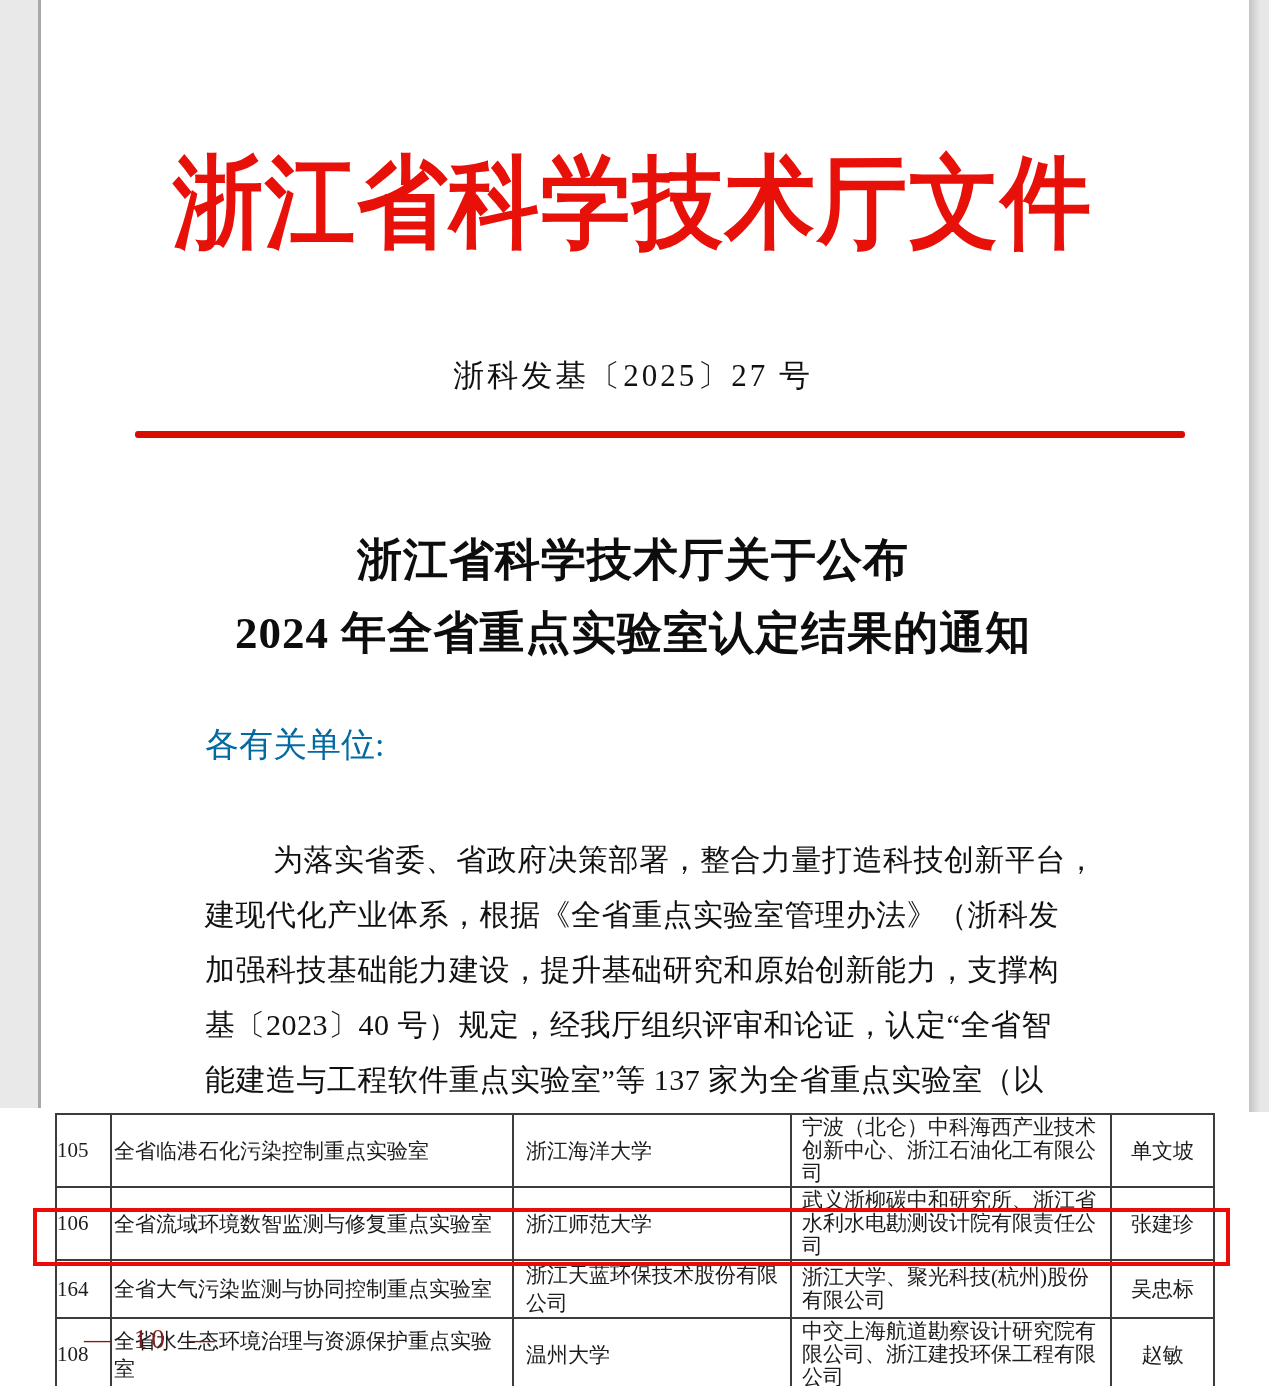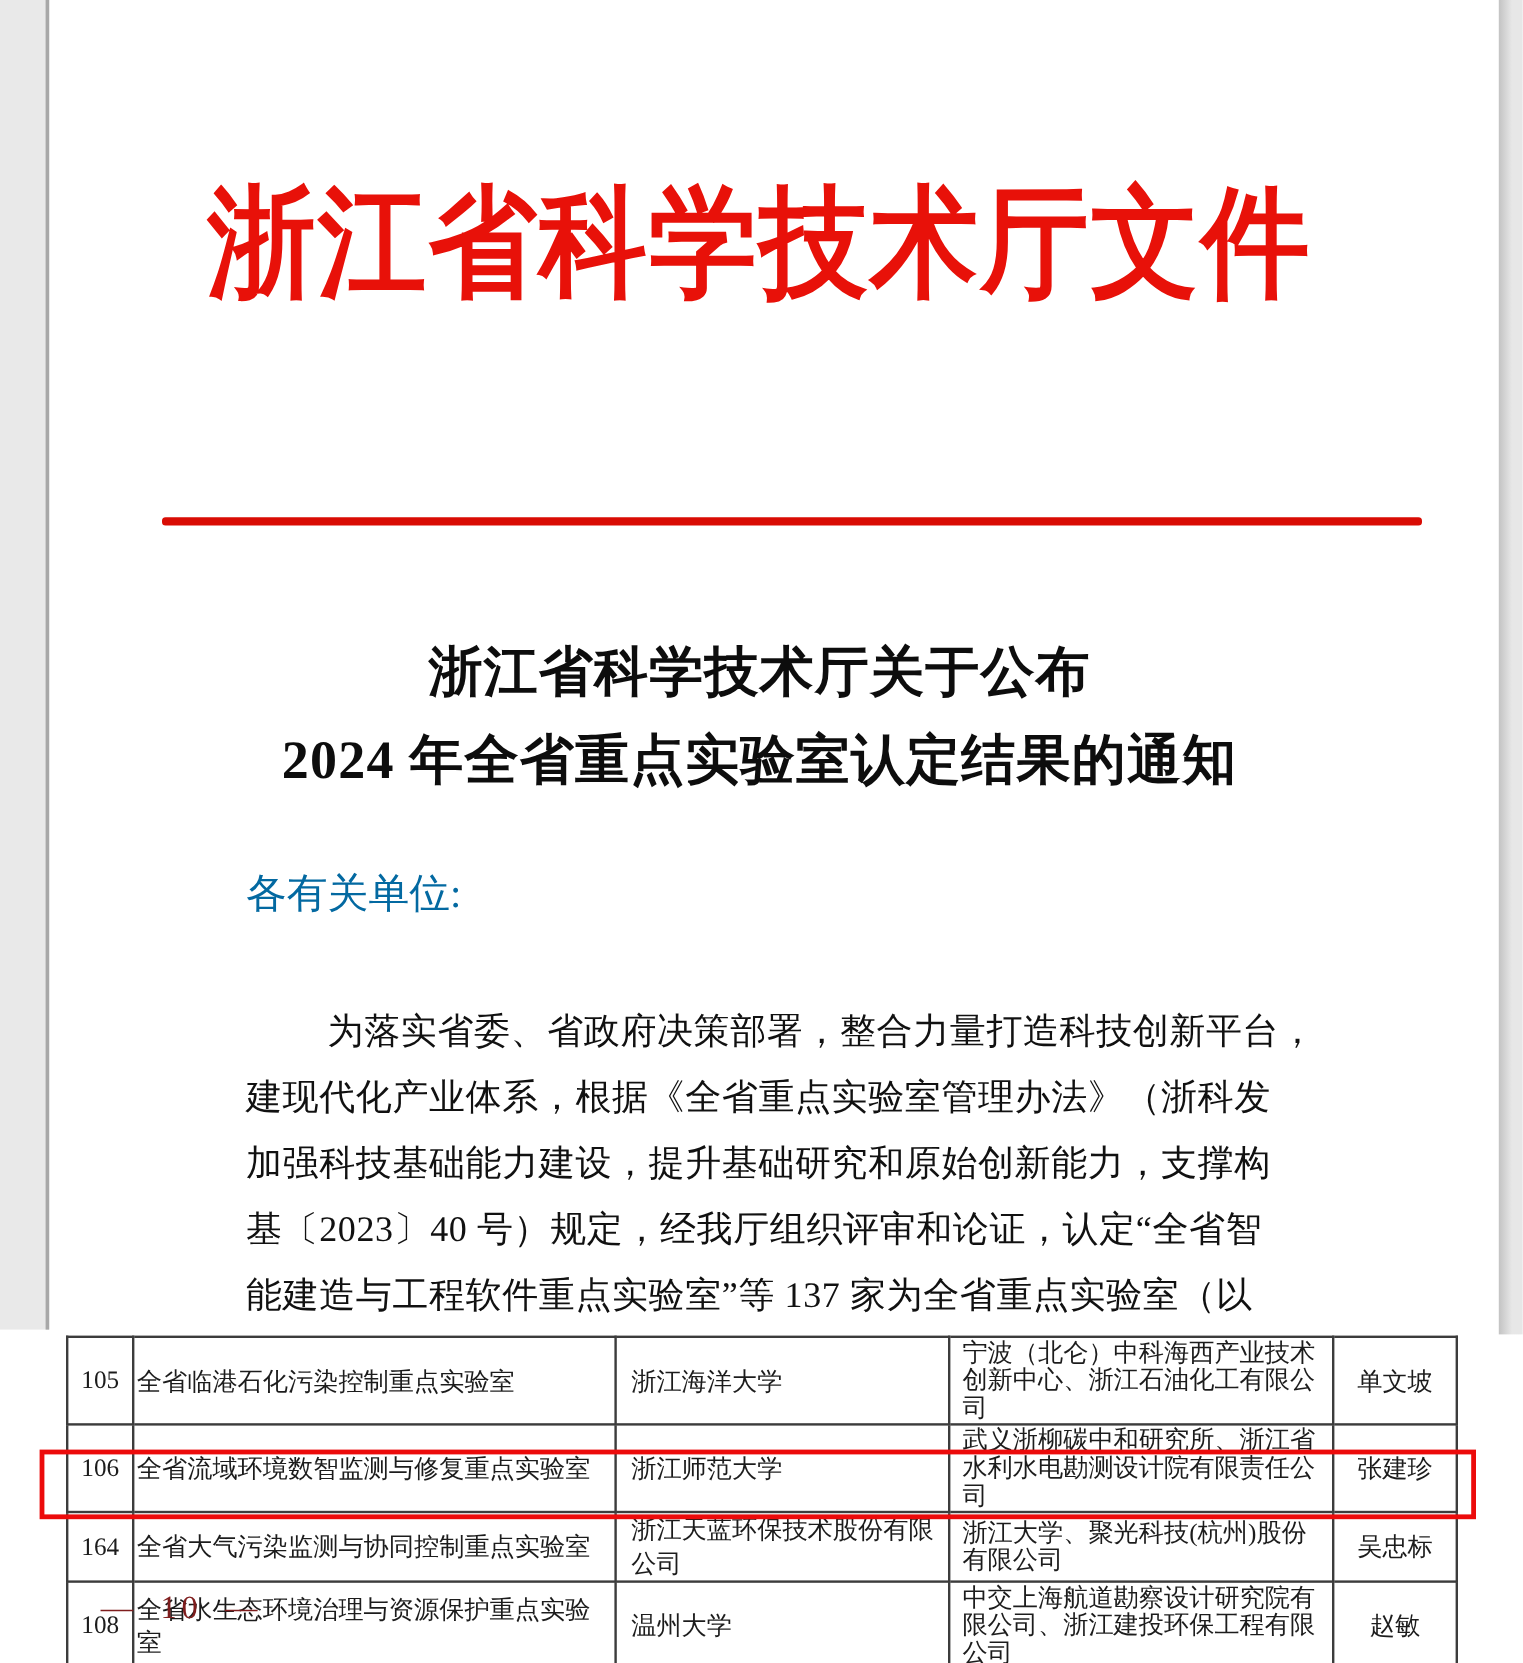--- a/index.html
+++ b/index.html
@@ -63,21 +63,21 @@
   .table-wrap { position: absolute; top: 1113px; left: 55px; width: 1158px; }
   table.results {
     width: 100%; border-collapse: collapse; table-layout: fixed;
     font-size: 21px; color: #1c1c1c;
   }
   table.results td {
     border: 2px solid #3c3c3c; vertical-align: middle;
     overflow: hidden;
   }
   table.results tr { height: 49px; }
-  td.c-num { width: 55px;  text-align: center; }
+  td.c-num { width: 55px;  text-align: left; }
   td.c-lab { width: 402px; padding-left: 2px; }
   td.c-inst{ width: 278px; padding-left: 12px; }
   td.c-part{ width: 320px; padding: 1px 4px 1px 10px; line-height: 23px; }
   td.c-dir { width: 103px; text-align: center; }
 
   .highlight-box {
     position: absolute; left: 33px; top: 1208px;
     width: 1197px; height: 58px;
     border: 4px solid var(--highlight-red, #ec0b0b);
     pointer-events: none; z-index: 5;
@@ -91,20 +91,21 @@
 </head>
 <body>
 
 <div class="canvas">
 
   <div class="margin-left"></div>
   <div class="margin-right"></div>
 
   <div class="doc-title">浙江省科学技术厅文件</div>
 
+  <div class="doc-number">浙科发基〔2025〕27 号</div>
 
   <div class="red-rule"></div>
 
   <div class="notice-title">
     <div>浙江省科学技术厅关于公布</div>
     <div>2024 年全省重点实验室认定结果的通知</div>
   </div>
 
   <div class="salutation">各有关单位:</div>
 

